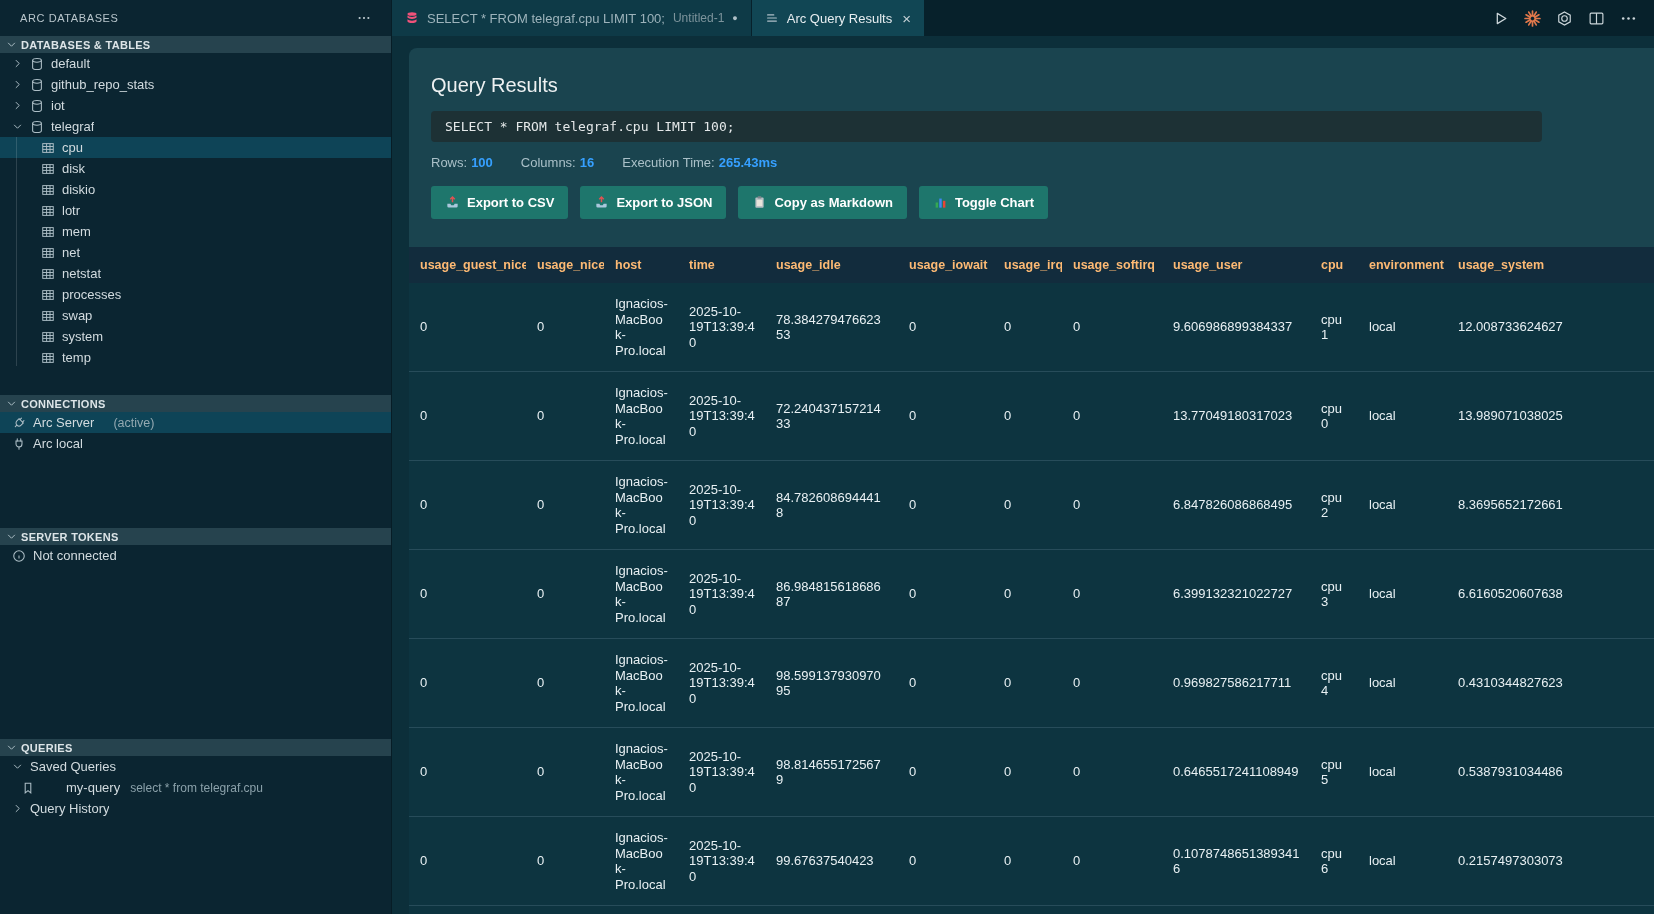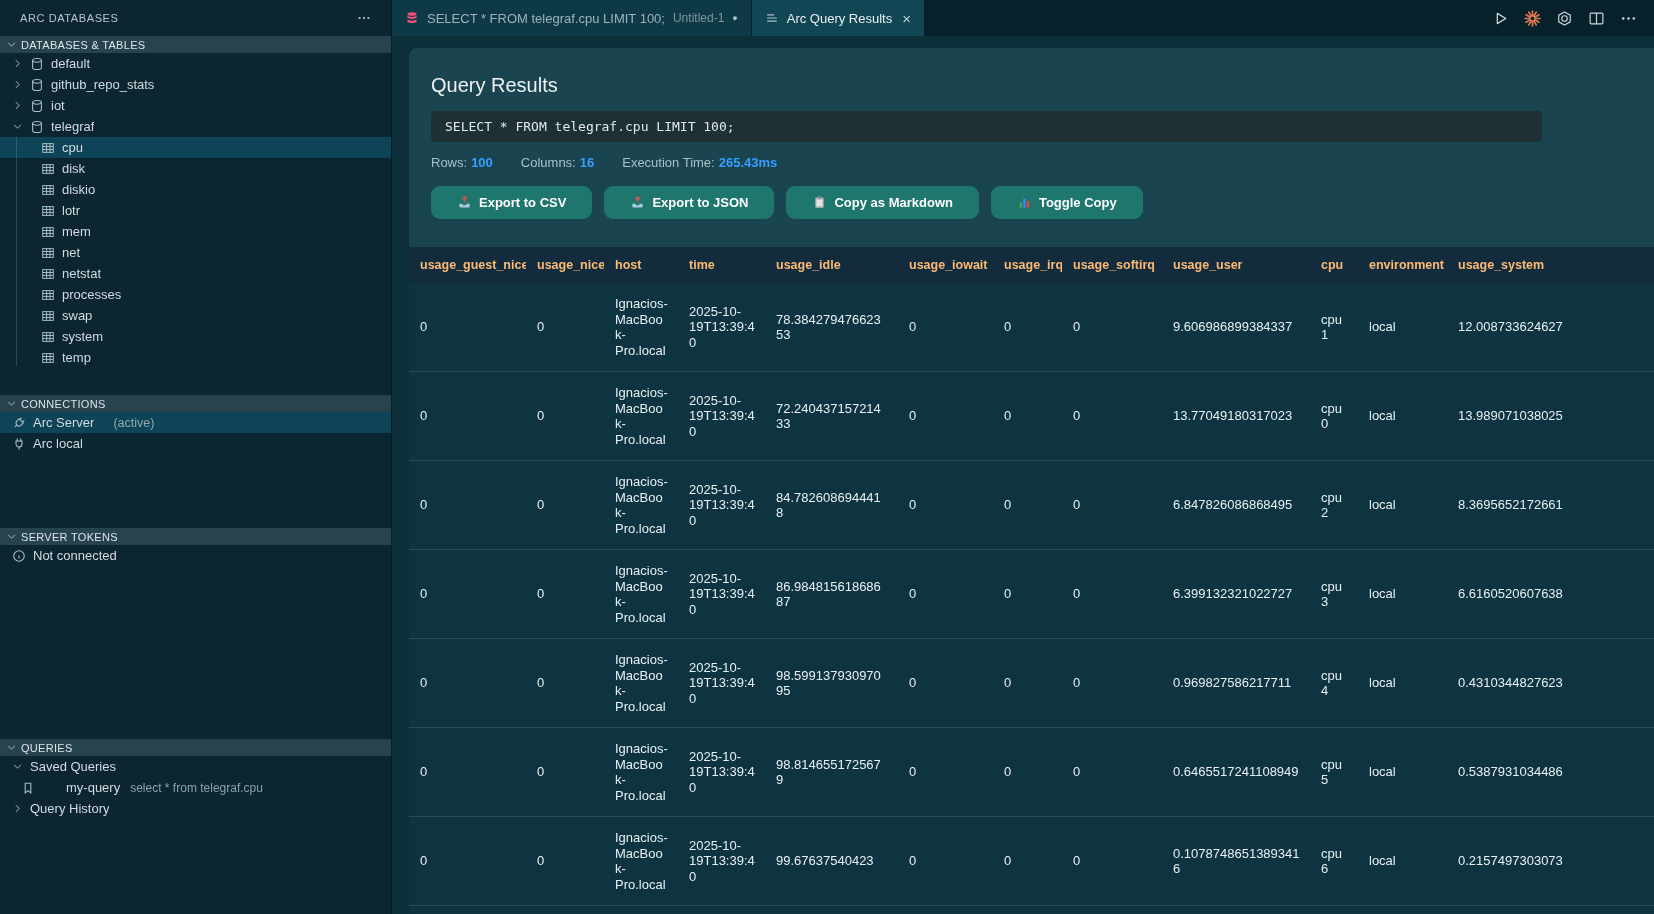--- a/index.html
+++ b/index.html
@@ -13,21 +13,21 @@
   .icn svg{width:100%;height:100%;display:block;}
   .icn.sm{width:11px;height:11px;}
   .icn.lg{width:17px;height:17px;}
 
   
   .sidebar{width:391px;flex:none;background:#0b2531;border-right:1px solid #071d26;display:flex;flex-direction:column;}
   .sb-header{height:36px;flex:none;display:flex;align-items:center;padding:0 20px;}
   .sb-title{font-size:11px;letter-spacing:.6px;color:#b9c6cc;}
   .sb-header .icn{margin-left:auto;color:#c2ced3;}
   .sec-bar{height:17px;flex:none;display:flex;align-items:center;gap:4px;padding-left:6px;background:#26434e;}
-  .sec-bar .lbl{font-size:11px;font-weight:normal;letter-spacing:.3px;color:#dde5e8;}
+  .sec-bar .lbl{font-size:11px;font-weight:bold;letter-spacing:.3px;color:#dde5e8;}
   .row{height:21px;display:flex;align-items:center;gap:7px;font-size:13px;color:#d2dbdf;white-space:nowrap;}
   .db-row{padding-left:12px;}
   .kids{position:relative;}
   .kids::before{content:"";position:absolute;left:16px;top:0;bottom:2px;width:1px;background:rgba(255,255,255,.14);}
   .tbl-row{padding-left:41px;}
   .row.sel{background:#0e4457;}
   .row .lab{overflow:hidden;text-overflow:ellipsis;}
   .row .suffix{color:#93a9b1;font-size:12.5px;margin-left:12px;}
   .row .desc{color:#8ba1aa;font-size:12px;margin-left:3px;}
   .conn-row,.tok-row,.q-row{padding-left:12px;}
@@ -49,21 +49,21 @@
   .content{flex:1;min-height:0;padding:12px 0 0 17px;}
   .card{height:100%;background:#1a444f;border-top-left-radius:8px;overflow:hidden;display:flex;flex-direction:column;}
   .card-head{padding:26px 22px 0 22px;flex:none;}
   .qr-title{margin:0 0 14px 0;font-size:20px;font-weight:normal;color:#eef1f2;}
   .sqlbox{width:1083px;background:#1d3135;border-radius:4px;padding:8px 14px;
     font-family:"DejaVu Sans Mono",monospace;font-size:13px;line-height:15px;color:#e4e8e9;}
   .stats{display:flex;gap:28px;margin-top:13px;font-size:13px;color:#aac0c8;}
   .stat b{color:#36a0ff;font-weight:bold;margin-left:4px;}
   .btns{display:flex;gap:12px;margin-top:16px;margin-bottom:28px;}
   .btn{display:flex;align-items:center;gap:7px;background:#1e766c;color:#fff;font-size:13px;font-weight:bold;
-    padding:9px 26px;border:none;border-radius:9px;font-family:inherit;cursor:pointer;}
+    padding:9px 14px;border:none;border-radius:3px;font-family:inherit;cursor:pointer;}
   .btn .icn{width:15px;height:15px;}
 
   .tablewrap{flex:1;min-height:0;overflow:hidden;background:#0d3440;}
   table.results{border-collapse:collapse;table-layout:fixed;width:1291px;}
   table.results th{
     background:#122c3d;color:#fdba74;font-size:12.5px;font-weight:bold;text-align:left;
     padding:11px 10px 11px 11px;white-space:nowrap;overflow:hidden;}
   table.results td{
     font-size:13px;color:#e8f0f3;line-height:15.5px;vertical-align:middle;
     padding:13px 10px 13px 11px;border-bottom:1px solid rgba(130,165,180,.22);
@@ -490,21 +490,21 @@
             <span>Copy as Markdown</span>
           </button>
           <button class="btn">
             <span class="icn">
                 <svg viewBox="0 0 16 16">
                   <rect x="2.8" y="8" width="2.6" height="5.5" fill="#34a853"></rect>
                   <rect x="6.7" y="3.8" width="2.6" height="9.7" fill="#4285f4"></rect>
                   <rect x="10.6" y="6.2" width="2.6" height="7.3" fill="#ea4335"></rect>
                 </svg>
               </span>
-            <span>Toggle Copy</span>
+            <span>Toggle Chart</span>
           </button>
         </div>
       </div>
       <div class="tablewrap">
         <table class="results">
           <colgroup>
               <col style="width: 117px;">
               <col style="width: 78px;">
               <col style="width: 74px;">
               <col style="width: 87px;">

